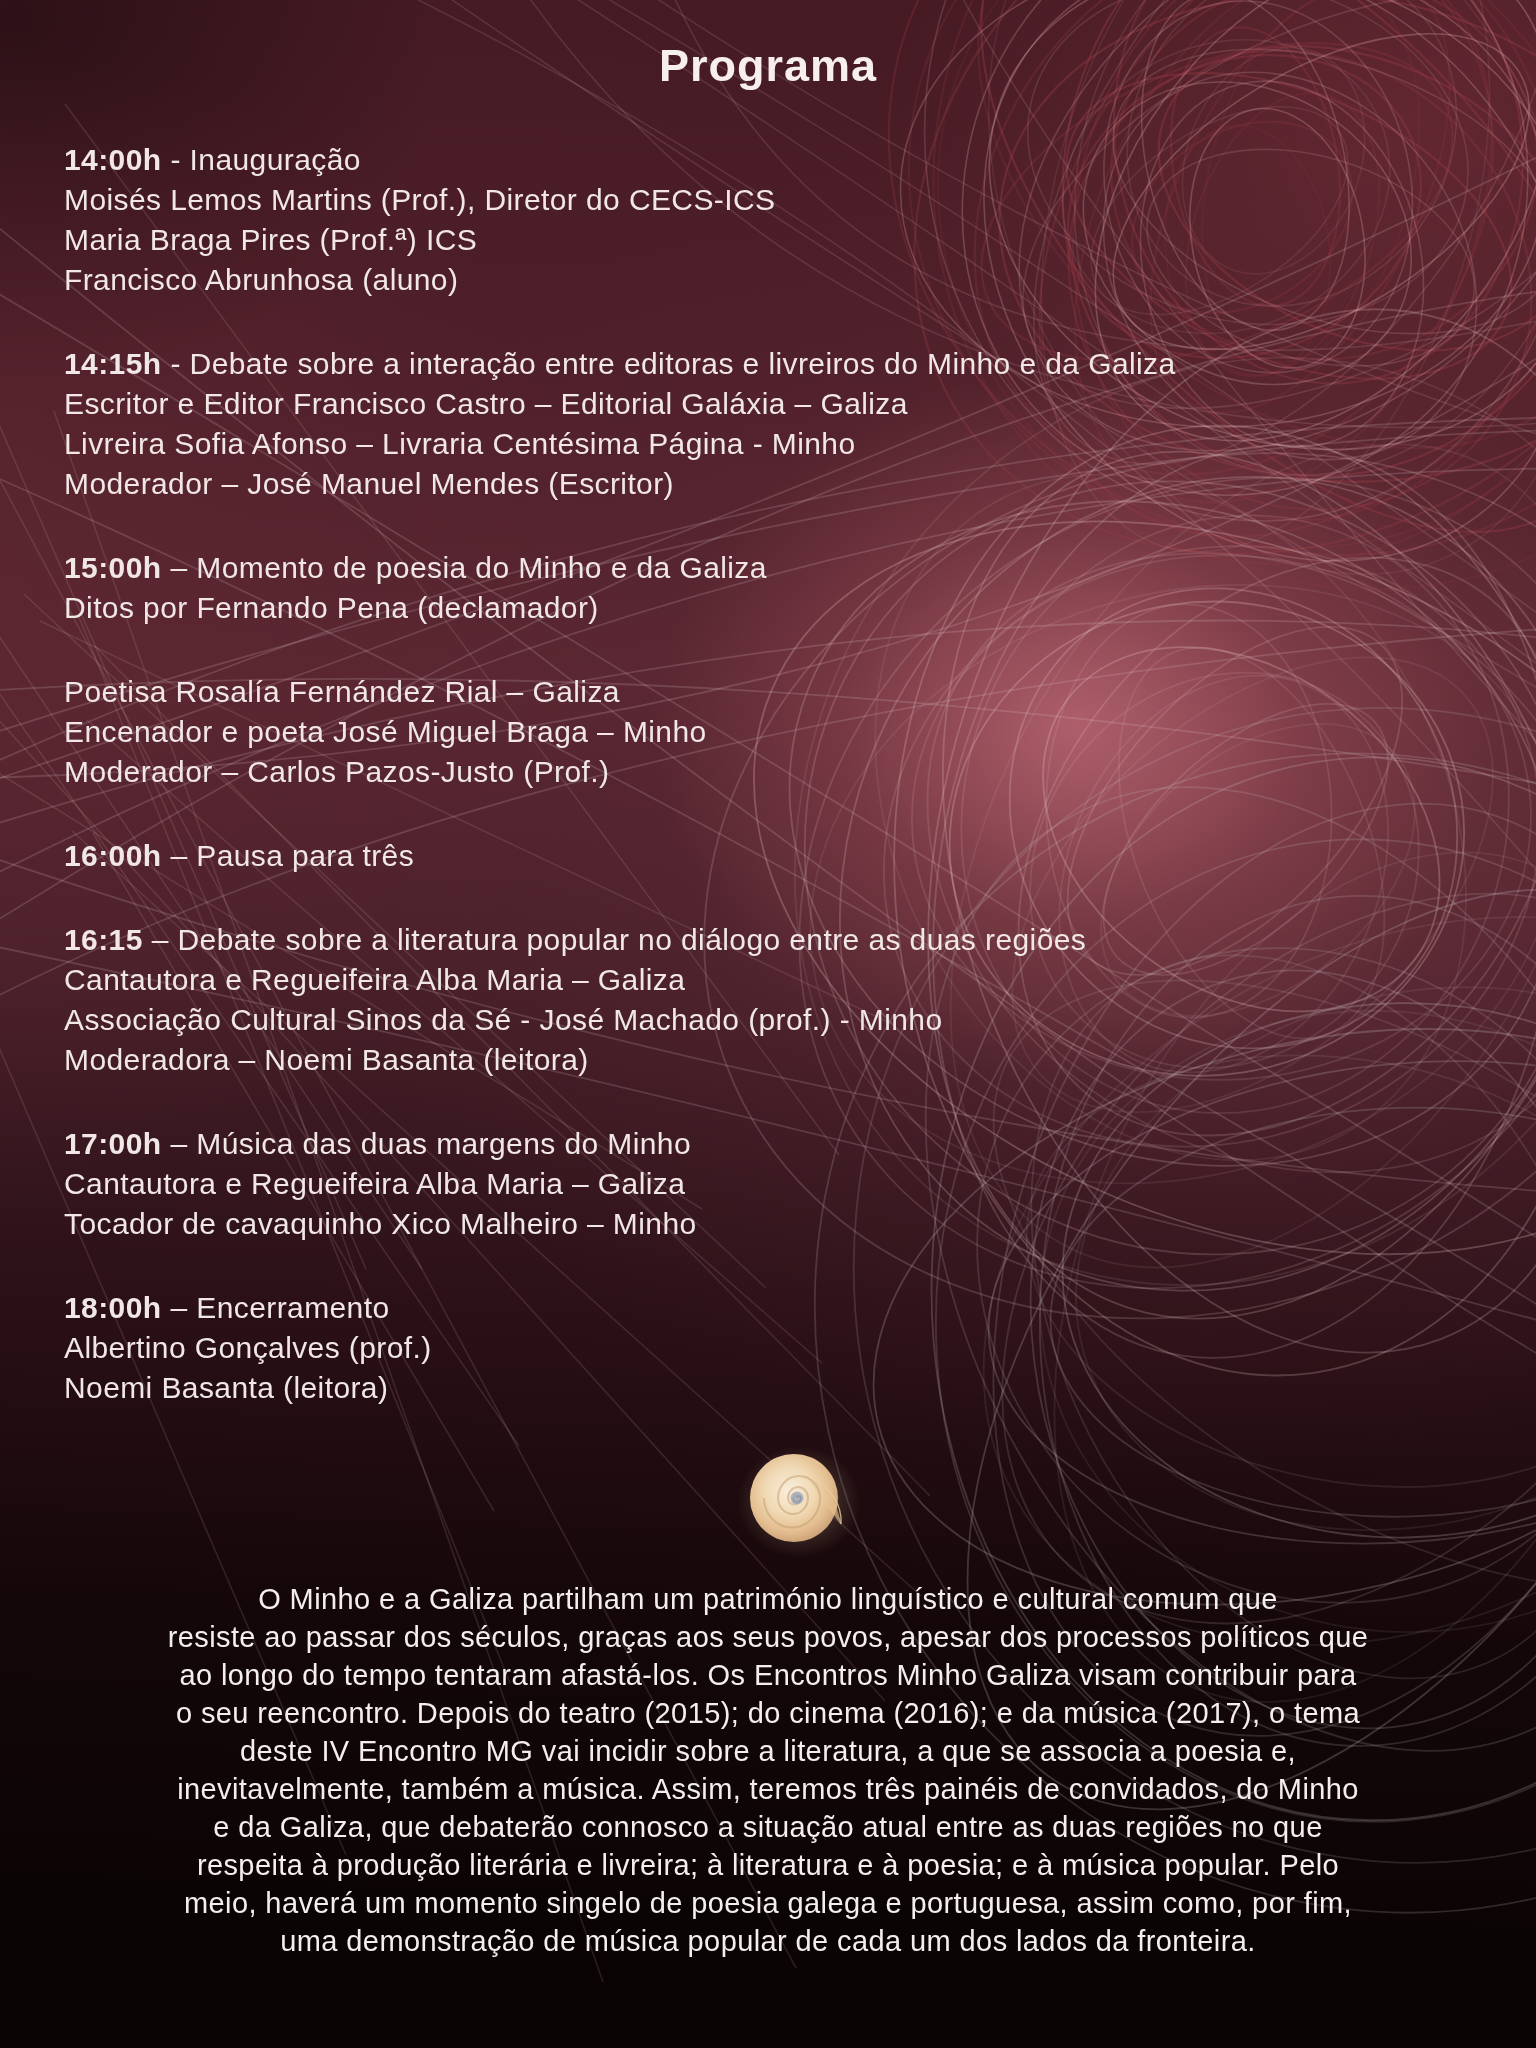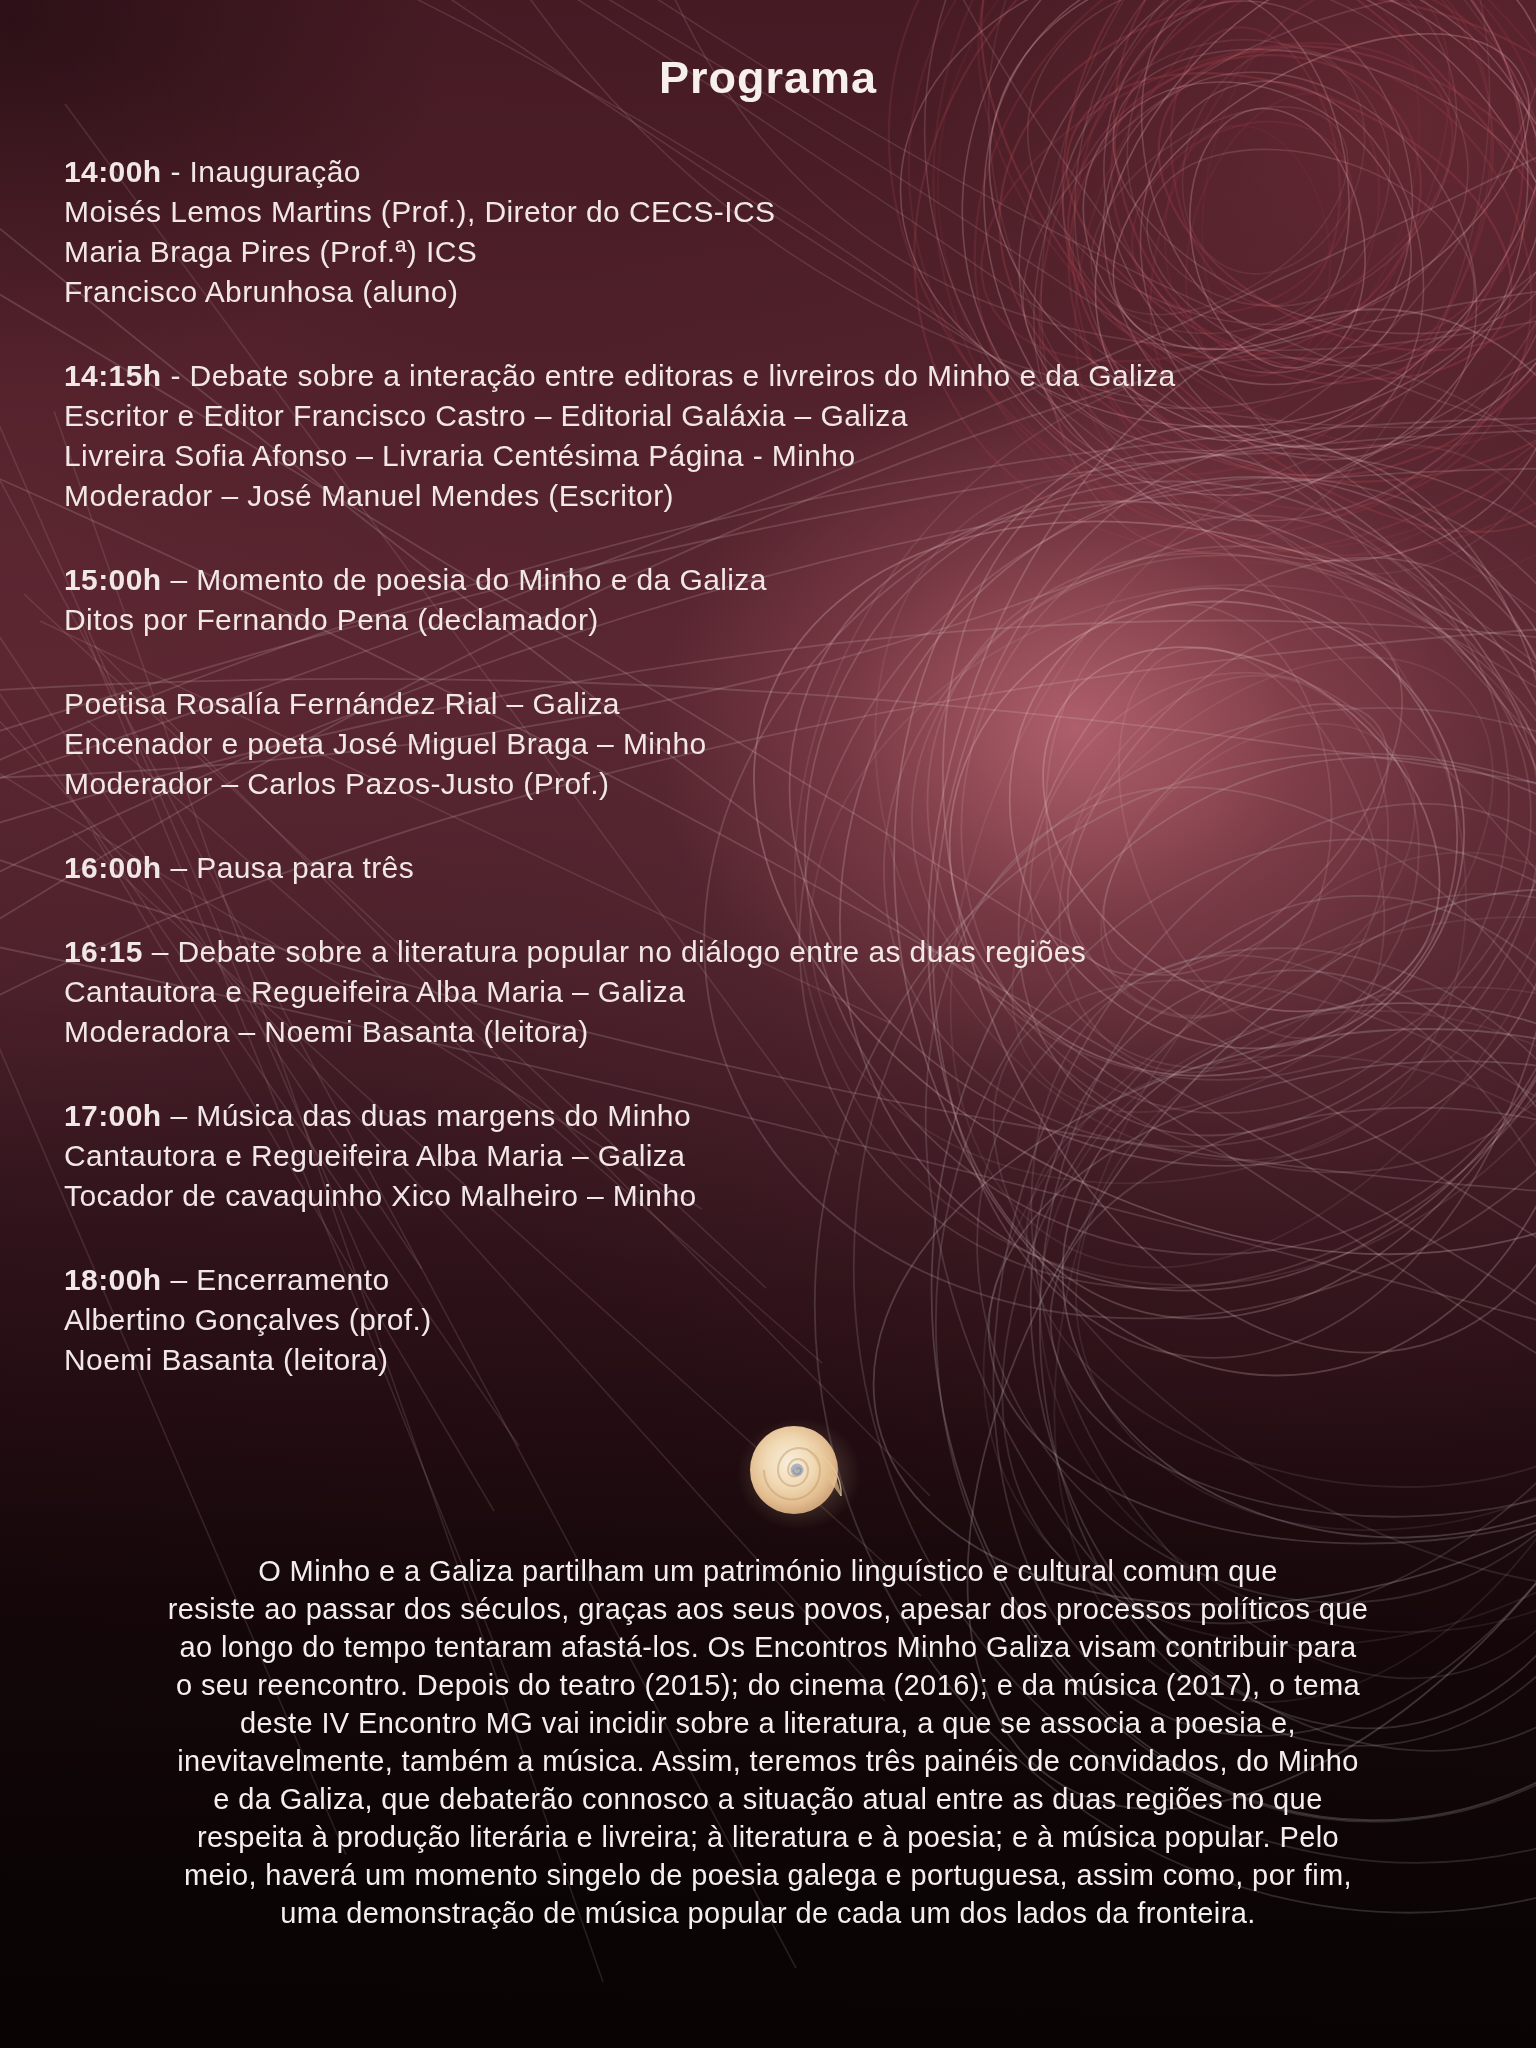--- a/index.html
+++ b/index.html
@@ -13,21 +13,21 @@
       radial-gradient(420px 360px at 70% 35.5%, rgba(196,110,121,0.75), rgba(160,80,92,0.35) 55%, rgba(120,55,65,0) 100%),
       radial-gradient(900px 700px at 78% 38%, rgba(140,70,80,0.50), rgba(100,45,55,0.18) 60%, rgba(100,45,55,0) 100%),
       radial-gradient(700px 520px at 92% 6%, rgba(112,46,56,0.65), rgba(112,46,56,0) 75%),
       radial-gradient(1000px 820px at -5% 30%, rgba(98,40,50,0.50), rgba(98,40,50,0) 70%),
       radial-gradient(620px 520px at 1% 1%, rgba(24,8,12,0.55), rgba(24,8,12,0) 70%),
       linear-gradient(182deg,#451a23 0%,#4e1f29 18%,#582631 34%,#49202a 48%,#2e1219 62%,#150709 78%,#0b0405 92%,#090304 100%);
   }
   #bg{position:absolute;left:0;top:0;width:1536px;height:2048px;z-index:0;}
   .content{position:relative;z-index:1;color:#f1e7e6;}
   .title{
-    padding-top:52px;text-align:center;
+    padding-top:40px;text-align:center;
     font-size:45px;font-weight:bold;letter-spacing:1px;color:#f6efec;
   }
   .schedule{margin-top:48px;padding-left:64px;padding-right:30px;}
   .session{margin-bottom:44px;}
   .line{height:40px;line-height:40px;font-size:30px;letter-spacing:0.4px;white-space:nowrap;}
   .time{font-weight:bold;}
   .rest{margin-left:9px;}
   .shell-wrap{display:flex;justify-content:center;margin-top:-6px;transform:translateX(34px);}
   .footer{margin-top:18px;padding:0 55px;color:#f4efee;}
   .fline{height:38px;line-height:38px;font-size:29px;letter-spacing:0.4px;text-align:center;white-space:nowrap;}
@@ -211,20 +211,21 @@
         <div class="line">Moderador – Carlos Pazos-Justo (Prof.)</div>
       </div>
 
       <div class="session">
         <div class="line"><span class="time">16:00h</span><span class="rest">– Pausa para três</span></div>
       </div>
 
       <div class="session">
         <div class="line"><span class="time">16:15</span><span class="rest">– Debate sobre a literatura popular no diálogo entre as duas regiões</span></div>
         <div class="line">Cantautora e Regueifeira Alba Maria – Galiza</div>
+        <div class="line">Associação Cultural Sinos da Sé - José Machado (prof.) - Minho</div>
         <div class="line">Moderadora – Noemi Basanta (leitora)</div>
       </div>
 
       <div class="session">
         <div class="line"><span class="time">17:00h</span><span class="rest">– Música das duas margens do Minho</span></div>
         <div class="line">Cantautora e Regueifeira Alba Maria – Galiza</div>
         <div class="line">Tocador de cavaquinho Xico Malheiro – Minho</div>
       </div>
 
       <div class="session">

